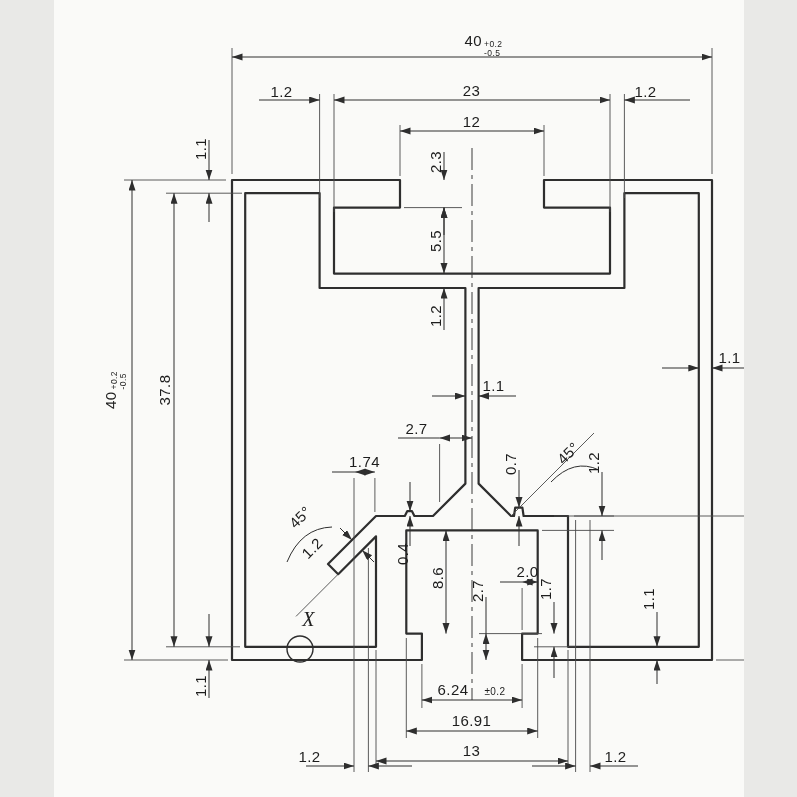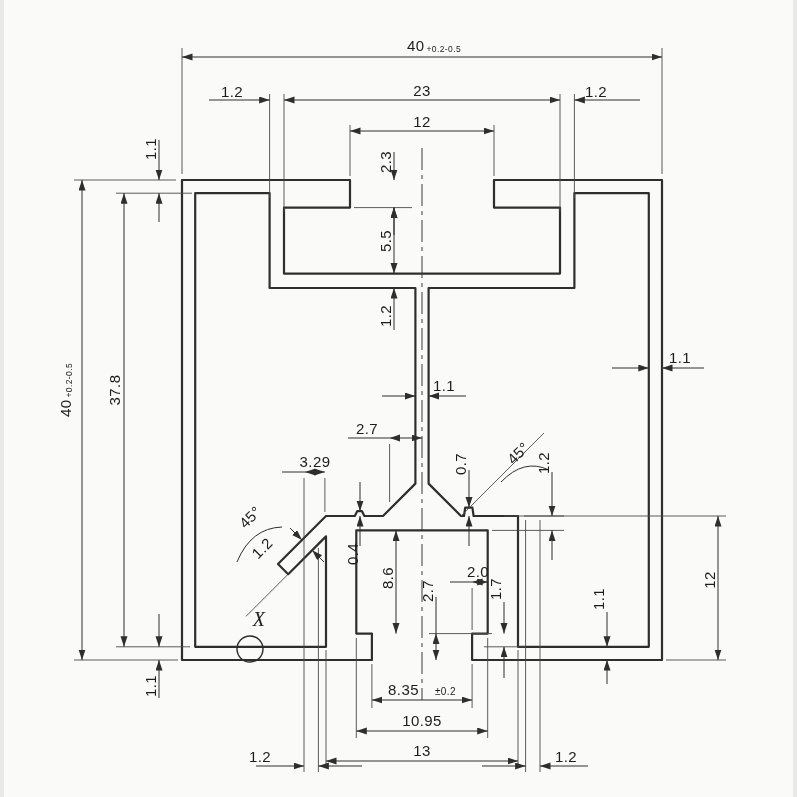--- a/index.html
+++ b/index.html
@@ -1,37 +1,37 @@
 <!DOCTYPE html>
 <html><head>
 <meta charset="utf-8">
 <style>
   html,body{margin:0;padding:0;background:#e9e9e7;}
   .canvas{
     position:relative;
-    width:789px;height:797px;
+    width:690px;height:797px;
     margin:0 auto;
     background:#fafaf8;
     font-family:"Liberation Sans", sans-serif;
     overflow:hidden;
   }
   svg{position:absolute;left:0;top:0;}
   .lbl{
     position:absolute;
     transform:translate(-50%,-50%);
     font-size:15px;
     color:#1d1d1d;
     white-space:nowrap;
     letter-spacing:.4px;
     line-height:1;
   }
   .r90{transform:translate(-50%,-50%) rotate(-90deg);}
   .r45{transform:translate(-50%,-50%) rotate(-45deg);}
   .tol{
-    display:inline-flex;flex-direction:row;
+    display:inline-flex;flex-direction:column;
     font-size:8.5px;line-height:1.08;
     vertical-align:-1px;margin-left:2px;
   }
   .tol i{font-style:normal;}
   .tolinline{font-size:10px;margin-left:16px;}
   .xmark{
     font-size:20px;font-style:italic;
     font-family:"Liberation Serif", serif;
     color:#222;
   }
@@ -177,33 +177,33 @@
 <div class="lbl r90" style="left:146px;top:149px">1.1</div>
 <div class="lbl r90" style="left:110px;top:390px">37.8</div>
 <div class="lbl r90" style="left:62px;top:390px"><span>40</span><span class="tol">
         <i>+0.2</i>
         <i>-0.5</i>
       </span></div>
 <div class="lbl r90" style="left:146px;top:686px">1.1</div>
 <div class="lbl" style="left:676px;top:357px">1.1</div>
 <div class="lbl" style="left:440px;top:385px">1.1</div>
 <div class="lbl" style="left:363px;top:428px">2.7</div>
-<div class="lbl" style="left:311px;top:461px">3.29</div>
+<div class="lbl" style="left:311px;top:461px">1.74</div>
 <div class="lbl r45" style="left:246px;top:517px">45°</div>
 <div class="lbl r45" style="left:258px;top:548px">1.2</div>
 <div class="lbl r90" style="left:456px;top:464px">0.7</div>
 <div class="lbl r45" style="left:514px;top:453px">45°</div>
 <div class="lbl r90" style="left:539px;top:463px">1.2</div>
 <div class="lbl r90" style="left:348px;top:554px">0.4</div>
 <div class="lbl r90" style="left:383px;top:578px">8.6</div>
 <div class="lbl r90" style="left:423px;top:591px">2.7</div>
 <div class="lbl" style="left:474px;top:571px">2.0</div>
 <div class="lbl r90" style="left:491px;top:589px">1.7</div>
 <div class="lbl r90" style="left:594px;top:599px">1.1</div>
 <div class="lbl r90" style="left:705px;top:580px">12</div>
-<div class="lbl" style="left:418px;top:689px"><span>8.35</span><span class="tolinline">±0.2</span></div>
-<div class="lbl" style="left:418px;top:720px">10.95</div>
+<div class="lbl" style="left:418px;top:689px"><span>6.24</span><span class="tolinline">±0.2</span></div>
+<div class="lbl" style="left:418px;top:720px">16.91</div>
 <div class="lbl" style="left:418px;top:750px">13</div>
 <div class="lbl" style="left:256px;top:756px">1.2</div>
 <div class="lbl" style="left:562px;top:756px">1.2</div>
 <div class="lbl xmark" style="left:255px;top:619px">X</div>
 
 </div>
 
 </body></html>

